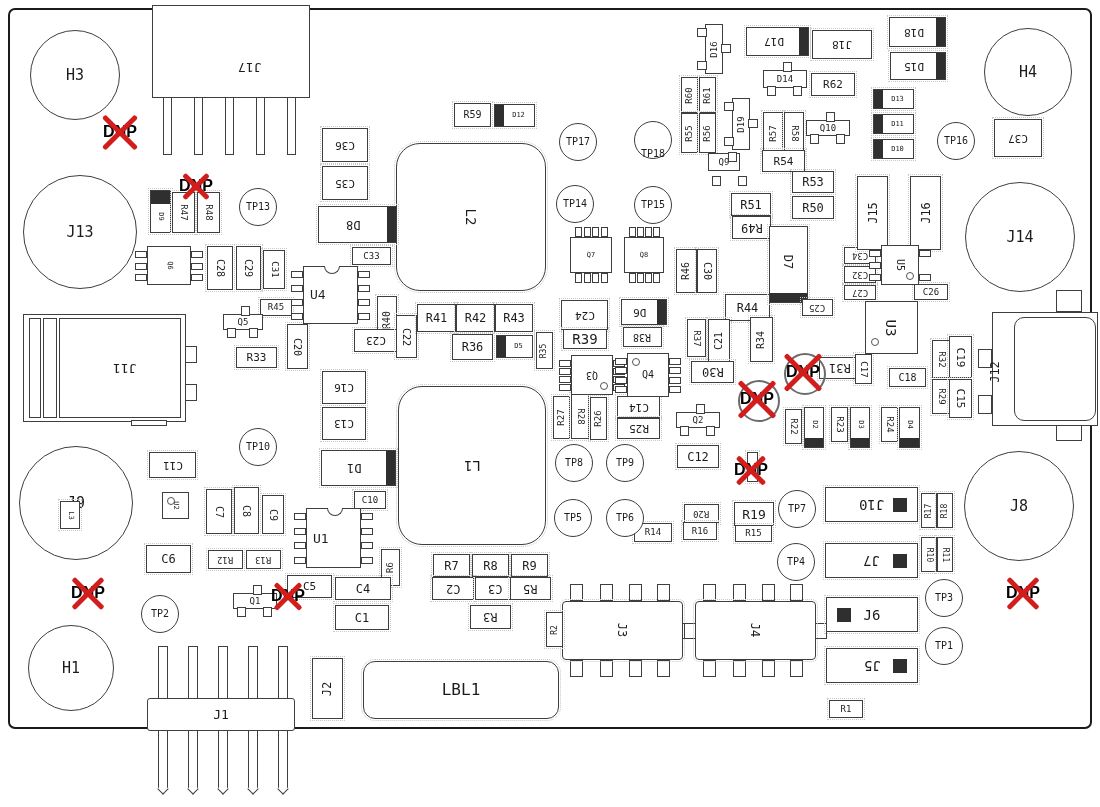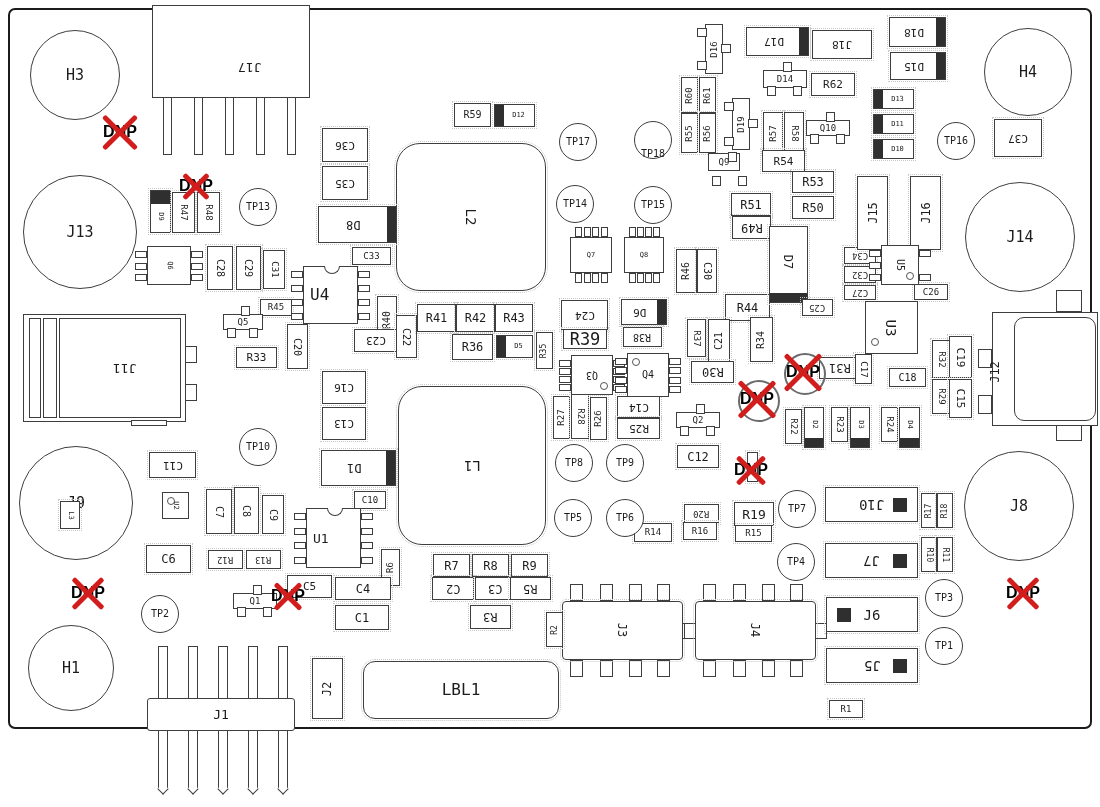--- a/index.html
+++ b/index.html
@@ -294,21 +294,21 @@
         <div class="mark" style="left: 0px; top: 0px; width: 9px; height: 100%;"></div>
         <span class="lbl" style="font-size: 7px;">D5</span>
       </div>
       <div class="abs outline part dotted" style="z-index: 2; left: 536px; top: 332px; width: 17px; height: 37px;">
         <span class="lbl rot270" style="font-size: 8px;">R35</span>
       </div>
       <div class="abs outline part dotted" style="z-index: 2; left: 561px; top: 300px; width: 47px; height: 30px;">
         <span class="lbl rot180" style="font-size: 11px;">C24</span>
       </div>
       <div class="abs outline part dotted" style="z-index: 2; left: 563px; top: 329px; width: 44px; height: 20px;">
-        <span class="lbl" style="font-size: 17px;">R39</span>
+        <span class="lbl" style="font-size: 14px;">R39</span>
       </div>
       <div class="abs outline part dotted" style="z-index: 2; left: 621px; top: 299px; width: 46px; height: 26px; padding-right: 8px;">
         <div class="mark" style="right: 0px; top: 0px; width: 9px; height: 100%;"></div>
         <span class="lbl rot180" style="font-size: 11px;">D6</span>
       </div>
       <div class="abs outline part dotted" style="z-index: 2; left: 623px; top: 327px; width: 39px; height: 20px;">
         <span class="lbl rot180" style="font-size: 10px;">R38</span>
       </div>
       <div class="abs outline part dotted" style="z-index: 2; left: 676px; top: 249px; width: 21px; height: 44px;">
         <span class="lbl rot270" style="font-size: 10px;">R46</span>
@@ -580,21 +580,21 @@
       <div class="abs" style="z-index: 2; left: 724px; top: 98px; width: 34px; height: 52px;">
         <div class="abs outline part" style="left: 8px; top: 0px; width: 18px; height: 52px;">
           <span class="lbl rot270" style="font-size: 9px;">D19</span>
         </div>
         <div class="abs outline" style="left: 0px; top: 4px; width: 10px; height: 9px;"></div>
         <div class="abs outline" style="left: 0px; top: 39px; width: 10px; height: 9px;"></div>
         <div class="abs outline" style="left: 24px; top: 21px; width: 10px; height: 9px;"></div>
       </div>
       <div class="abs" style="z-index: 2; left: 303px; top: 266px; width: 55px; height: 58px;">
         <div class="abs outline part" style="left: 0px; top: 0px; width: 55px; height: 58px; justify-content: flex-start; padding-left: 6px;">
-          <span class="lbl" style="font-size: 16px;">U4</span>
+          <span class="lbl" style="font-size: 13px; font-family: Liberation Mono, monospace;">U4</span>
         </div>
         <div class="abs outline" style="left: -12px; top: 5px; width: 12px; height: 7px;"></div>
         <div class="abs outline" style="left: 55px; top: 5px; width: 12px; height: 7px;"></div>
         <div class="abs outline" style="left: -12px; top: 19px; width: 12px; height: 7px;"></div>
         <div class="abs outline" style="left: 55px; top: 19px; width: 12px; height: 7px;"></div>
         <div class="abs outline" style="left: -12px; top: 33px; width: 12px; height: 7px;"></div>
         <div class="abs outline" style="left: 55px; top: 33px; width: 12px; height: 7px;"></div>
         <div class="abs outline" style="left: -12px; top: 47px; width: 12px; height: 7px;"></div>
         <div class="abs outline" style="left: 55px; top: 47px; width: 12px; height: 7px;"></div>
         <div class="notch" style="left: 20.5px; top: 0px; width: 14px; height: 7px;"></div>

